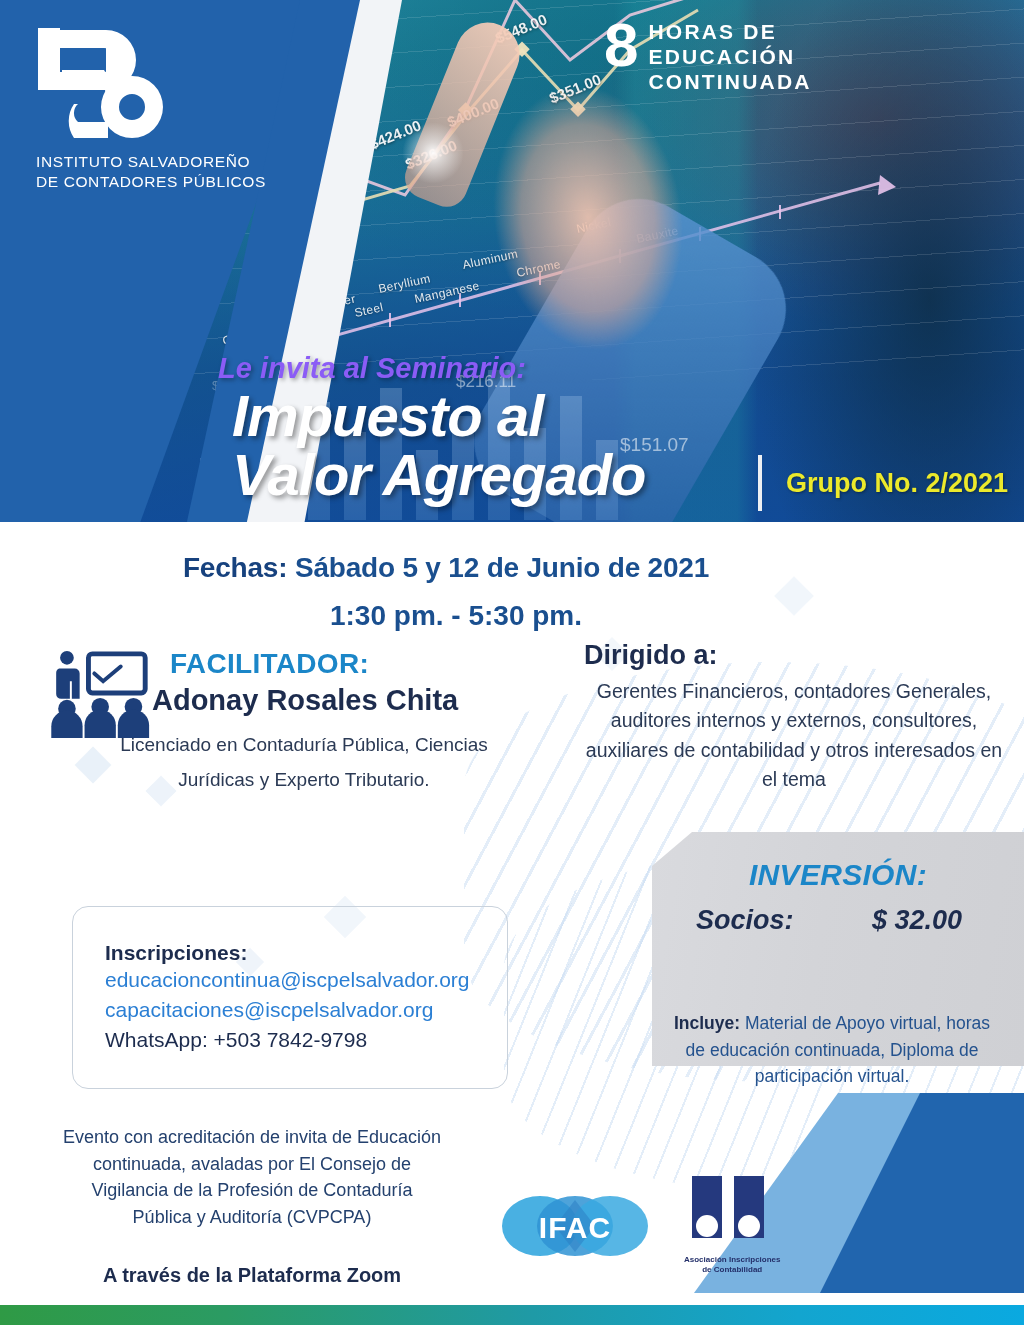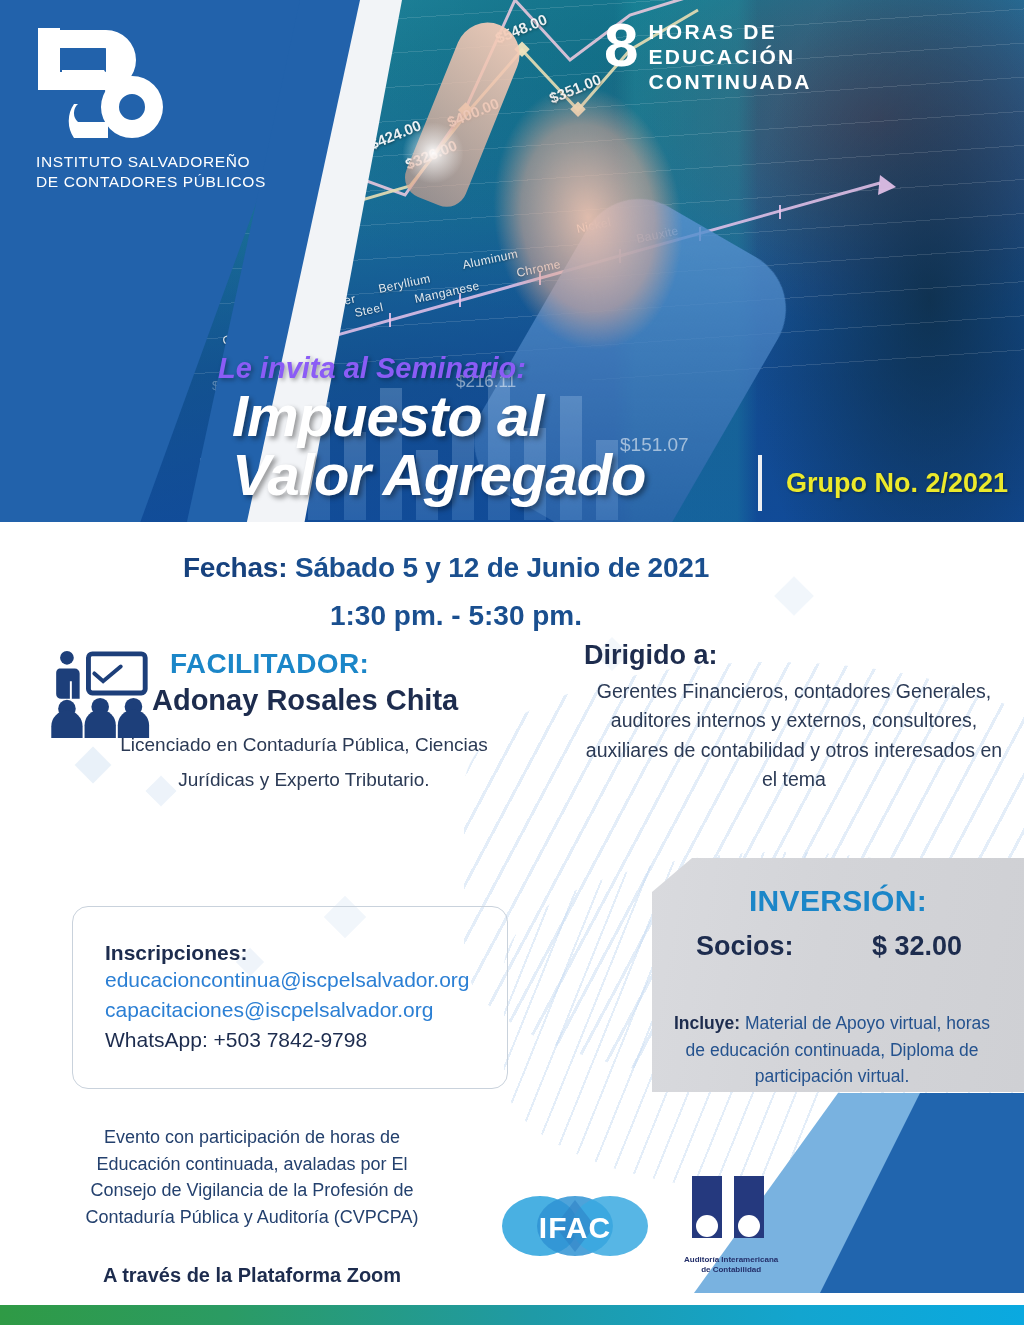--- a/index.html
+++ b/index.html
@@ -185,23 +185,24 @@
     border:1.5px solid #c9d2dc; border-radius:16px; z-index:5;
     background:transparent;
   }
   .insc-inner{ padding:34px 0 0 32px; }
   .insc-title{ color:#1d2c4e; font-size:21px; font-weight:bold; }
   .insc-mail{ color:#2b7fd4; font-size:21px; line-height:1.42; }
   .insc-wa{ color:#1d2c4e; font-size:21px; line-height:1.42; }
 
   
   .inv{
-    position:absolute; left:652px; top:858px; width:372px; height:234px; z-index:4;
+    position:absolute; left:652px; top:832px; width:372px; height:234px; z-index:4;
     background:linear-gradient(100deg,#d9dade 0%,#d3d4d8 45%,#cfd0d4 100%);
     clip-path:polygon(40px 0, 372px 0, 372px 234px, 0 234px, 0 34px);
+    font-style:italic;
   }
   .inv-head{ text-align:center; color:#1b86c8; font-size:30px; font-weight:bold; padding-top:26px; letter-spacing:.3px; }
   .inv-rows{ margin:10px 0 0 44px; color:#1d2c4e; font-size:27px; font-weight:bold; line-height:1.34; }
   .inv-rows .r{ display:flex; }
   .inv-rows .k{ width:176px; }
   .incluye{
     position:absolute; left:652px; top:1010px; width:340px; z-index:5;
     text-align:center; color:#24528e; font-size:17.5px; line-height:1.52;padding-left:20px;
   }
   .incluye b{ color:#1d2c4e; }
@@ -422,41 +423,41 @@
         <span class="k">Socios:</span>
         <span>$ 32.00</span>
       </div>
     </div>
   </div>
   <div class="incluye">
     <b>Incluye:</b>
     <span>Material de Apoyo virtual, horas de educación continuada, Diploma de participación virtual.</span>
   </div>
 
-  <div class="accr">Evento con participación de horas de Educación continuada, avaladas por El Consejo de Vigilancia de la Profesión de Contaduría Pública y Auditoría (CVPCPA)</div>
+  <div class="accr">Evento con acreditación de invita de Educación continuada, avaladas por El Consejo de Vigilancia de la Profesión de Contaduría Pública y Auditoría (CVPCPA)</div>
   <div class="zoomline">A través de la Plataforma Zoom</div>
 
   <div class="logos">
     <svg width="150" height="92" viewBox="0 0 150 92">
       <g>
         <ellipse cx="40" cy="46" rx="38" ry="30" fill="#3aa9e0" opacity=".92"></ellipse>
         <ellipse cx="75" cy="46" rx="38" ry="30" fill="#2f93d4" opacity=".85"></ellipse>
         <ellipse cx="110" cy="46" rx="38" ry="30" fill="#3aa9e0" opacity=".85"></ellipse>
         <polygon points="75,20 95,46 75,72 55,46" fill="#2b7fc4" opacity=".55"></polygon>
       </g>
       <text x="75" y="58" text-anchor="middle" fill="#ffffff" font-family="Liberation Sans, sans-serif" font-size="30" font-weight="bold" letter-spacing="1">IFAC</text>
     </svg>
     <div>
       <svg width="88" height="72" viewBox="0 0 88 72">
         <rect x="8" y="0" width="30" height="62" fill="#25397e"></rect>
         <rect x="50" y="0" width="30" height="62" fill="#25397e"></rect>
         <circle cx="23" cy="50" r="11" fill="#ffffff"></circle>
         <circle cx="65" cy="50" r="11" fill="#ffffff"></circle>
       </svg>
       <div class="aic-cap">
-        <div>Auditoría Interamericana</div>
+        <div>Asociación Inscripciones</div>
         <div>de Contabilidad</div>
       </div>
     </div>
   </div>
 
   <div class="footer"></div>
 </div>
 
 </body></html>

